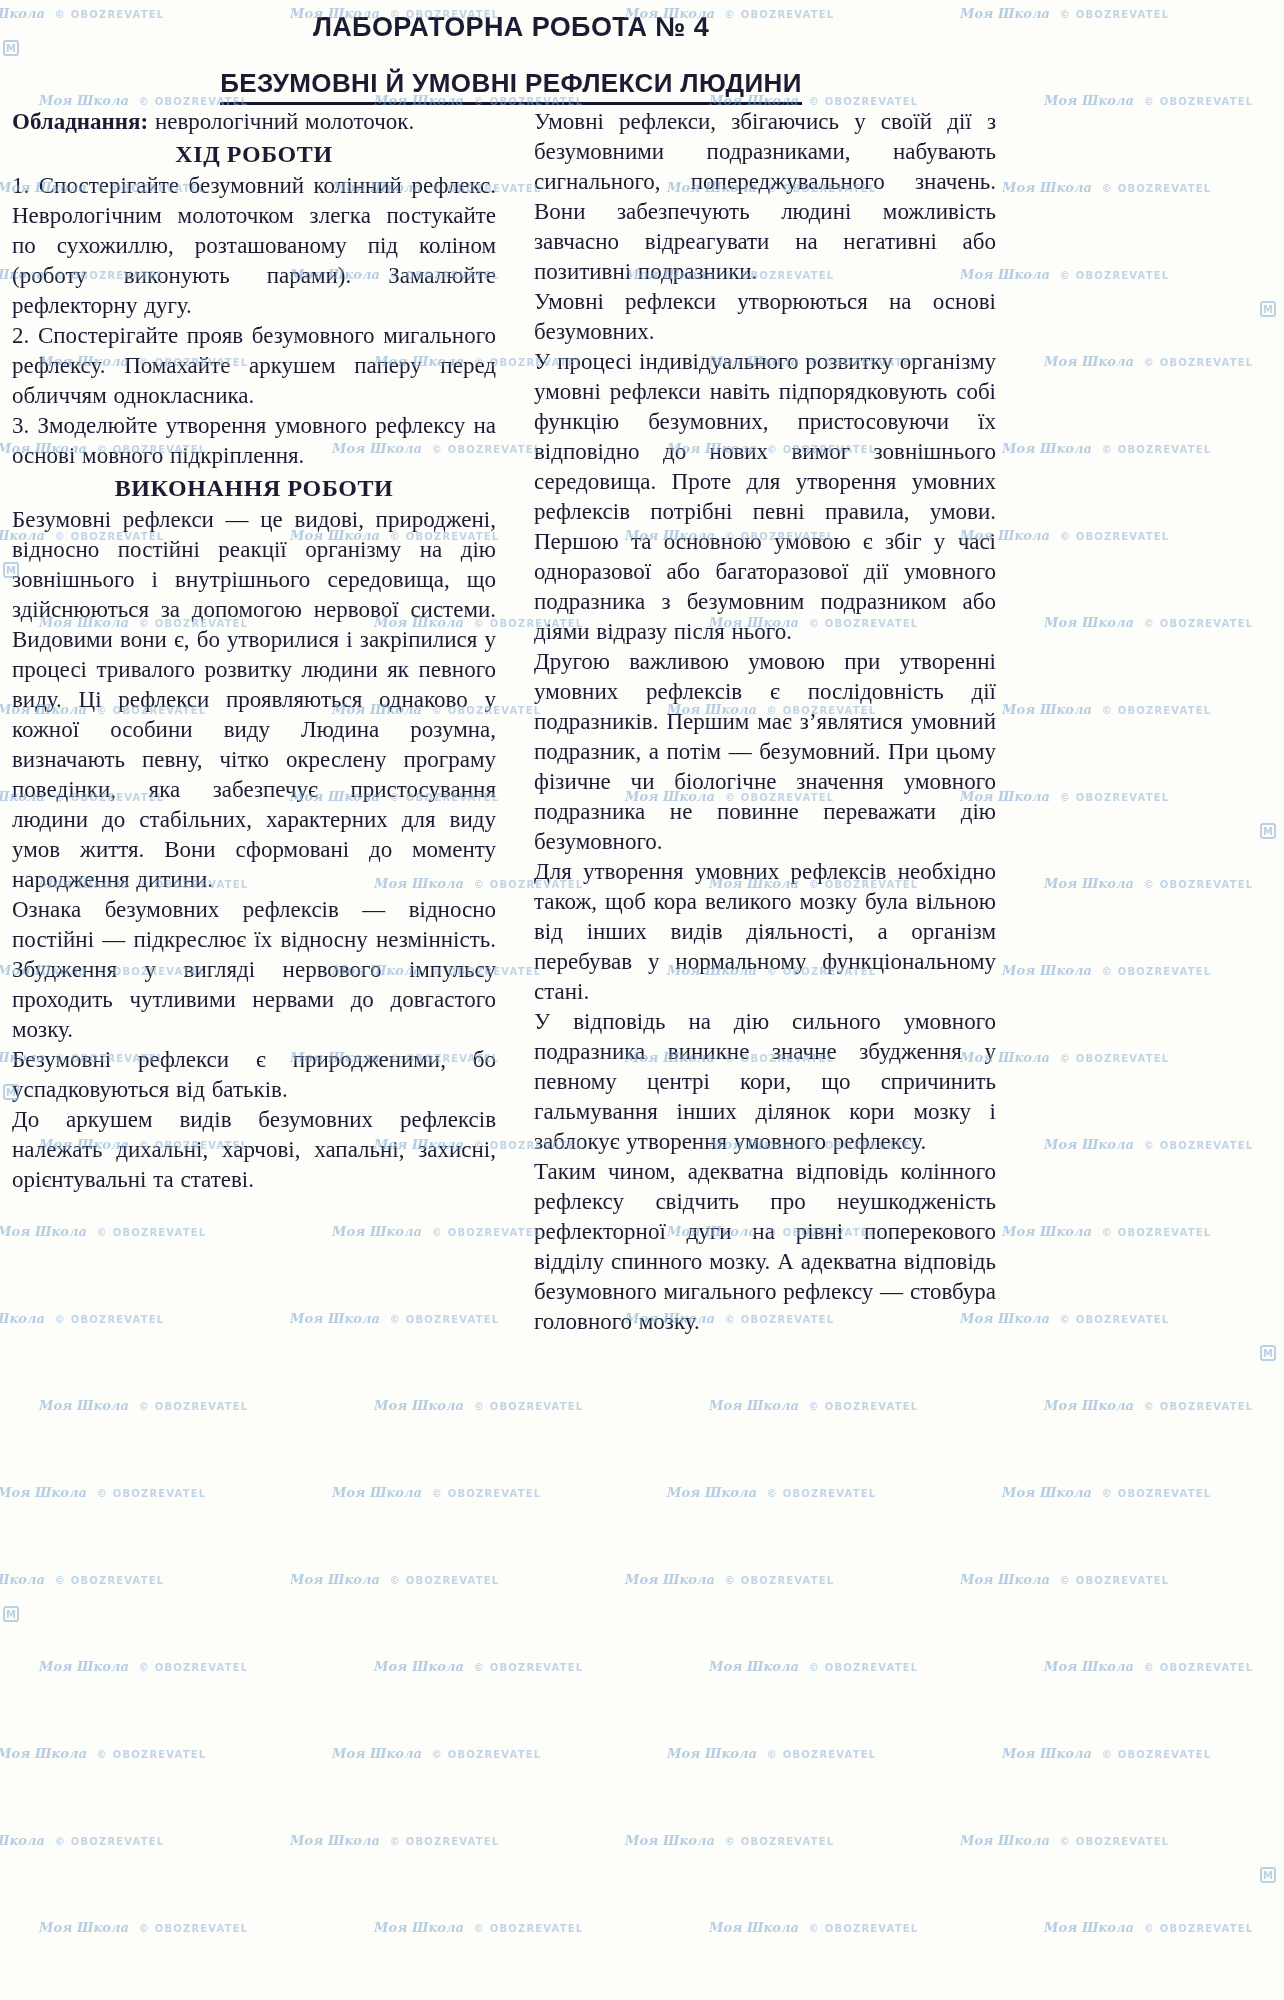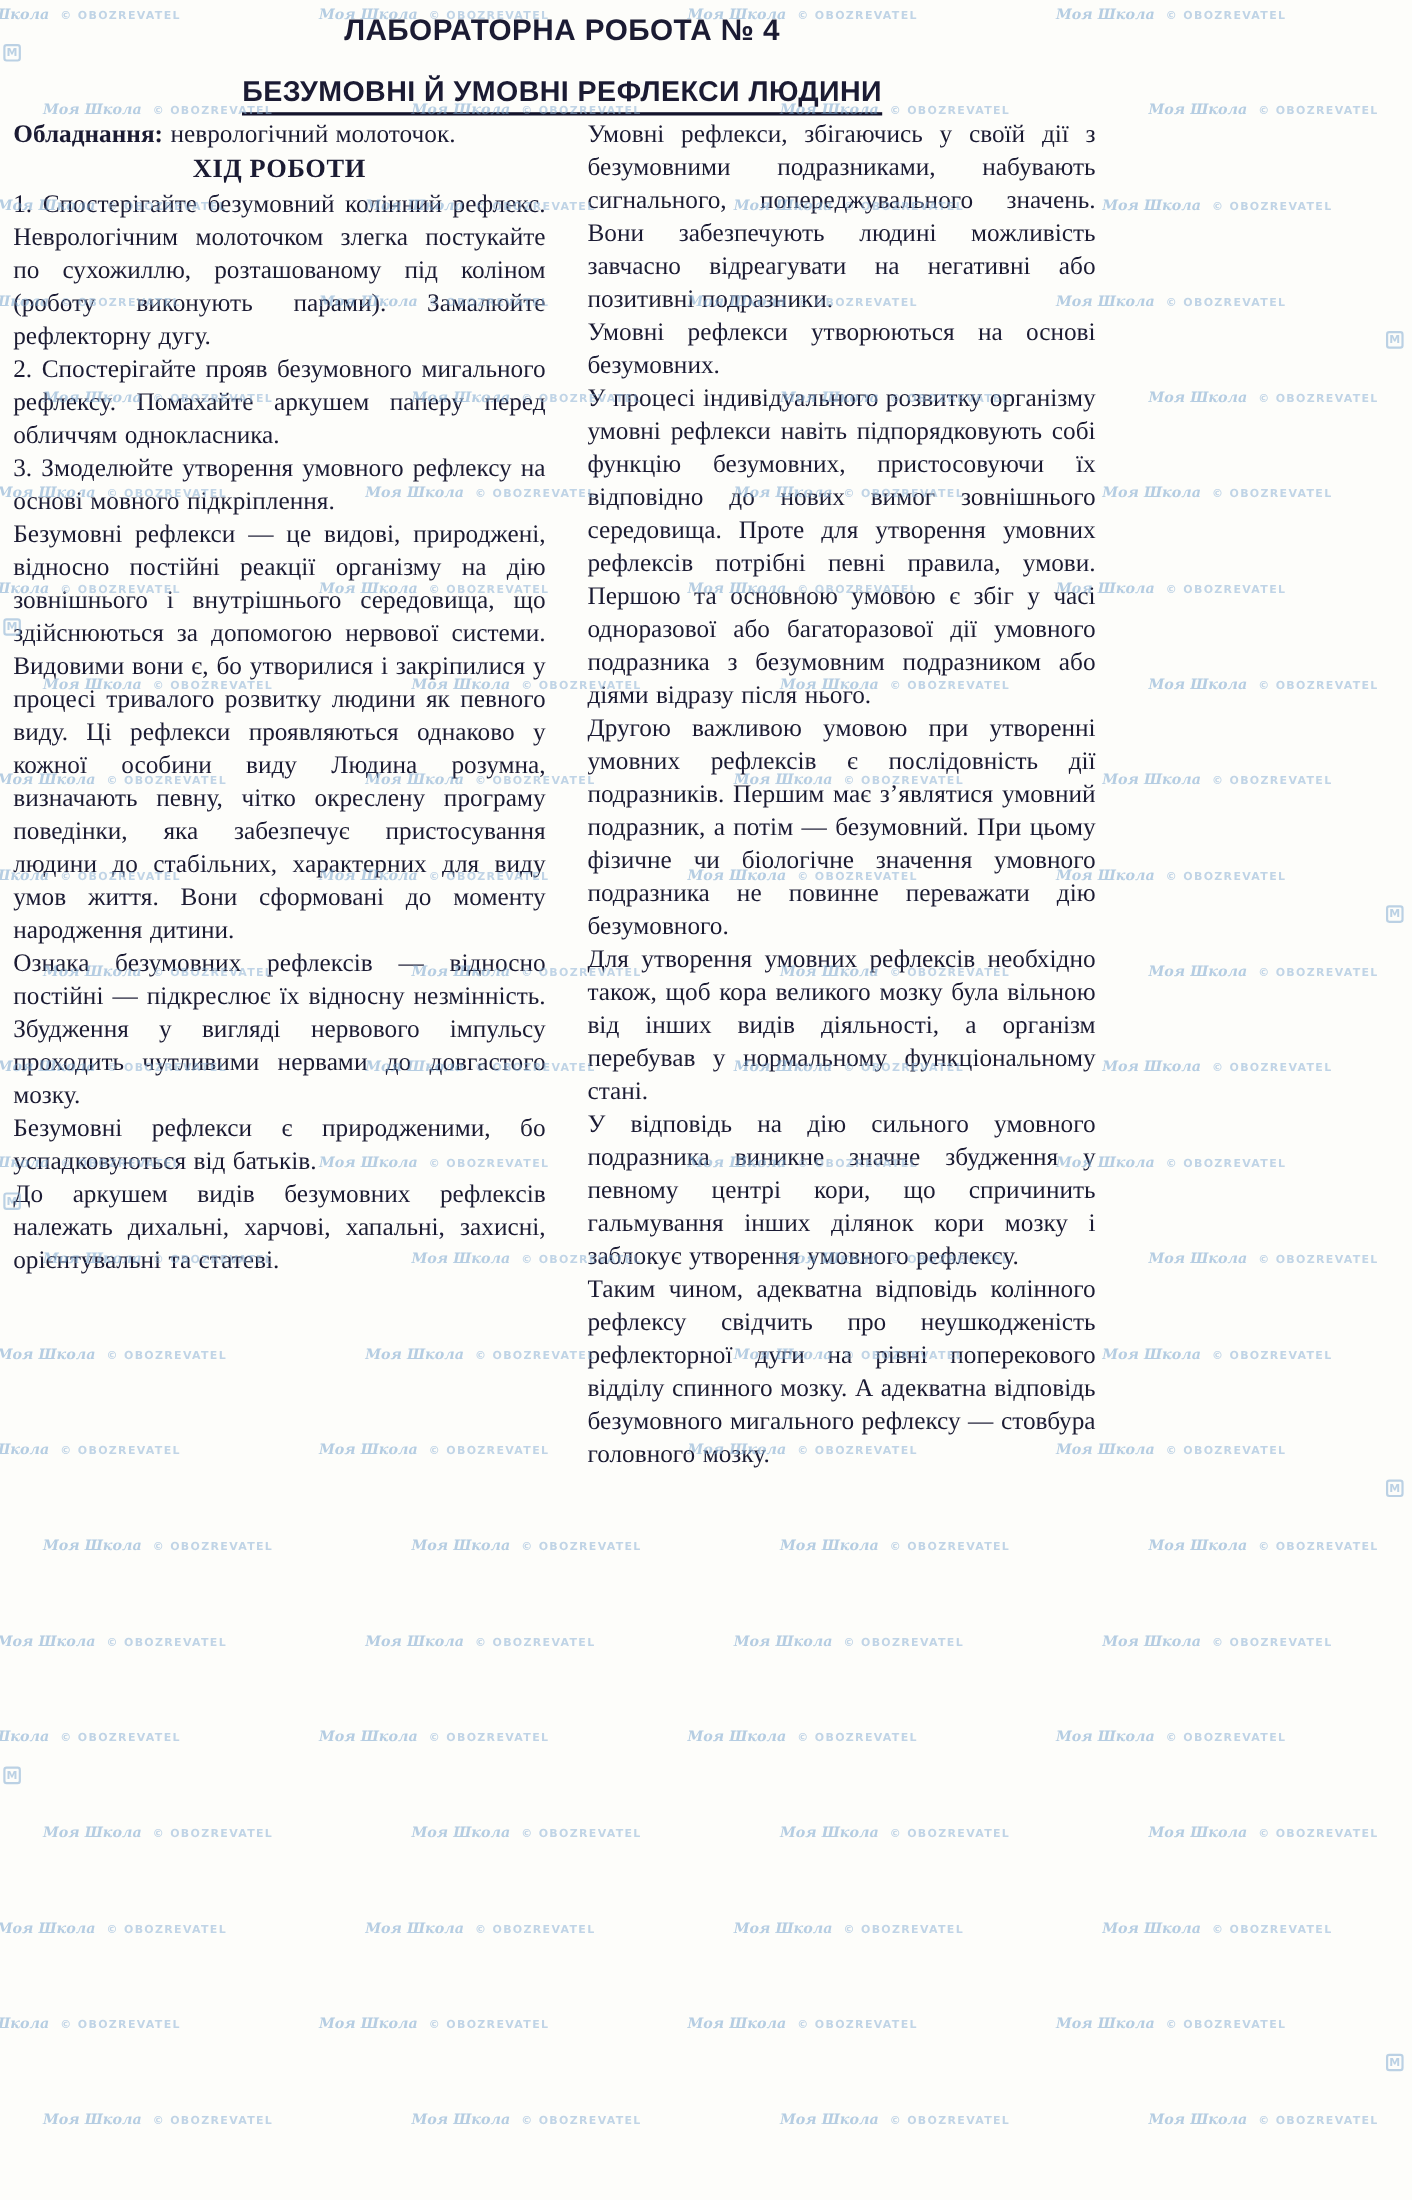--- a/index.html
+++ b/index.html
@@ -156,20 +156,21 @@
   </div>
 
   <div class="columns">
 
     <div class="col">
       <p class="equip"><b>Обладнання:</b> <span>неврологічний молоточок.</span></p>
       <h3>ХІД РОБОТИ</h3>
       <p>1. Спостерігайте безумовний колінний рефлекс. Неврологічним молоточком злегка постукайте по сухожиллю, розташованому під коліном (роботу виконують парами). Замалюйте рефлекторну дугу.</p>
       <p>2. Спостерігайте прояв безумовного мигального рефлексу. Помахайте аркушем паперу перед обличчям однокласника.</p>
       <p>3. Змоделюйте утворення умовного рефлексу на основі мовного підкріплення.</p>
+      <h3>ВИКОНАННЯ РОБОТИ</h3>
       <p>Безумовні рефлекси — це видові, природжені, відносно постійні реакції організму на дію зовнішнього і внутрішнього середовища, що здійснюються за допомогою нервової системи. Видовими вони є, бо утворилися і закріпилися у процесі тривалого розвитку людини як певного виду. Ці рефлекси проявляються однаково у кожної особини виду Людина розумна, визначають певну, чітко окреслену програму поведінки, яка забезпечує пристосування людини до стабільних, характерних для виду умов життя. Вони сформовані до моменту народження дитини.</p>
       <p>Ознака безумовних рефлексів — відносно постійні — підкреслює їх відносну незмінність. Збудження у вигляді нервового імпульсу проходить чутливими нервами до довгастого мозку.</p>
       <p>Безумовні рефлекси є природженими, бо успадковуються від батьків.</p>
       <p>До аркушем видів безумовних рефлексів належать дихальні, харчові, хапальні, захисні, орієнтувальні та статеві.</p>
     </div>
 
     <div class="col">
       <p>Умовні рефлекси, збігаючись у своїй дії з безумовними подразниками, набувають сигнального, попереджувального значень. Вони забезпечують людині можливість завчасно відреагувати на негативні або позитивні подразники.</p>
       <p>Умовні рефлекси утворюються на основі безумовних.</p>
       <p>У процесі індивідуального розвитку організму умовні рефлекси навіть підпорядковують собі функцію безумовних, пристосовуючи їх відповідно до нових вимог зовнішнього середовища. Проте для утворення умовних рефлексів потрібні певні правила, умови. Першою та основною умовою є збіг у часі одноразової або багаторазової дії умовного подразника з безумовним подразником або діями відразу після нього.</p>

